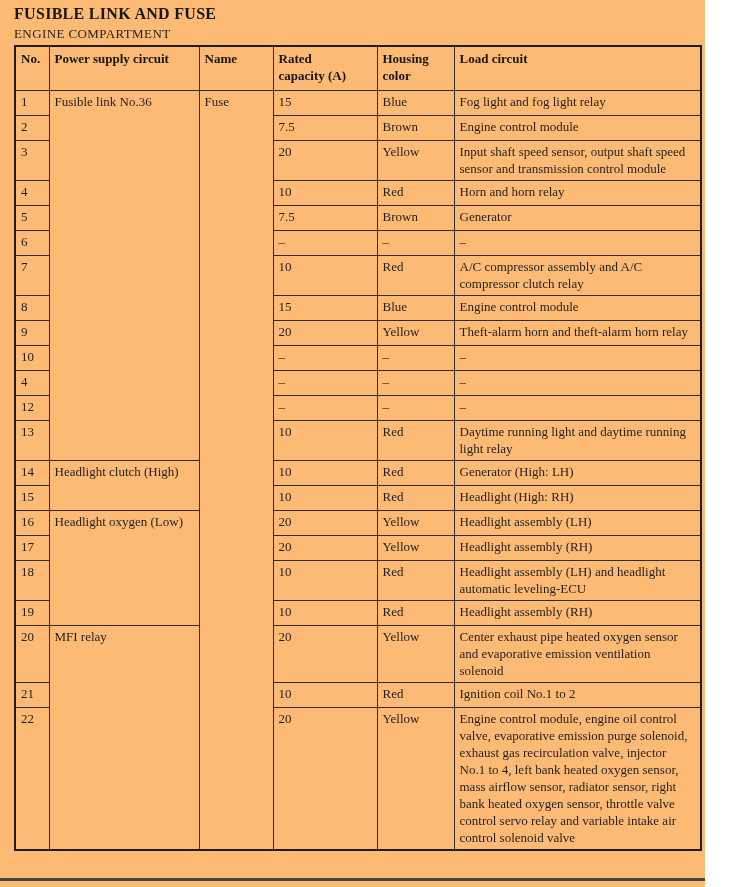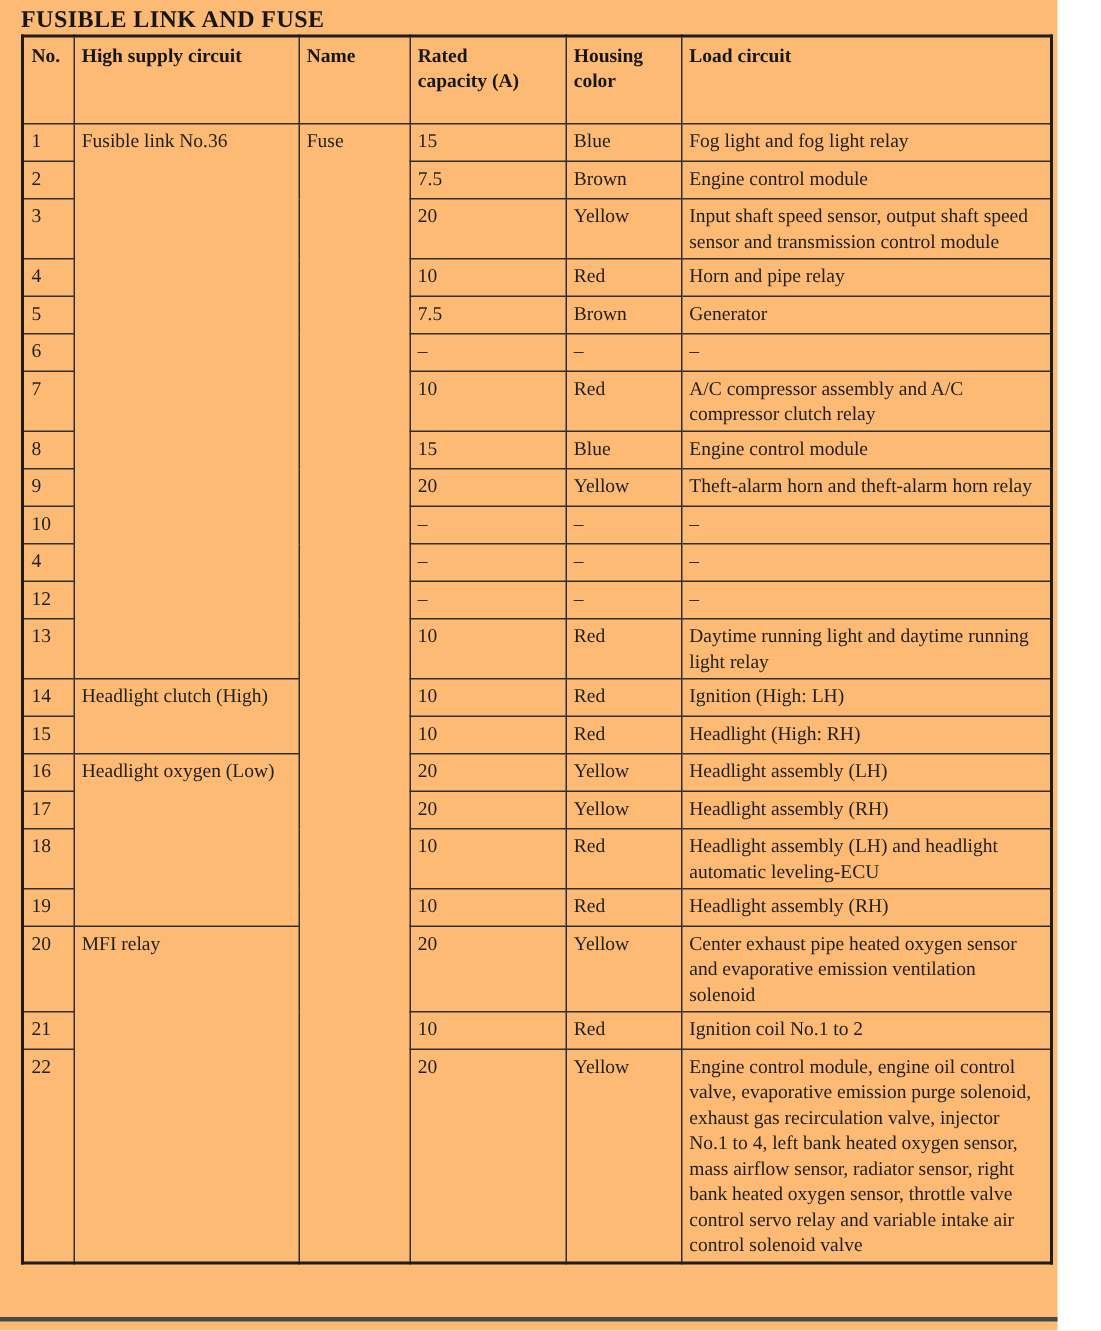--- a/index.html
+++ b/index.html
@@ -44,21 +44,21 @@
     border: 1px solid #2e2e2e;
     vertical-align: top;
     text-align: left;
     padding: 2px 5px 3px 5px;
     overflow: hidden;
   }
   table.fuse-table th {
     font-weight: bold;
     white-space: pre-line;
     padding-top: 3px;
-    padding-bottom: 20px;
+    padding-bottom: 6px;
     color: #161616;
   }
   table.fuse-table td {
     color: #1f1f1f;
   }
   .col-no    { width: 34px;  }
   .col-power { width: 150px; }
   .col-name  { width: 74px;  }
   .col-cap   { width: 104px; }
   .col-color { width: 77px;  }
@@ -81,34 +81,35 @@
     background: #474747;
   }
 </style>
 </head>
 <body>
 
 <div class="page">
 
   <h1 class="doc-title">FUSIBLE LINK AND FUSE</h1>
 
+  <div class="doc-subtitle">ENGINE COMPARTMENT</div>
 
   <table class="fuse-table">
     <colgroup>
       <col class="col-no">
       <col class="col-power">
       <col class="col-name">
       <col class="col-cap">
       <col class="col-color">
       <col class="col-load">
     </colgroup>
     <thead>
       <tr>
         <th>No.</th>
-        <th>High supply circuit</th>
+        <th>Power supply circuit</th>
         <th>Name</th>
         <th>Rated
 capacity (A)</th>
         <th>Housing
 color</th>
         <th>Load circuit</th>
       </tr>
     </thead>
     <tbody>
         <tr>
@@ -128,21 +129,21 @@
         <tr>
           <td class="cell-no">3</td>
           <td class="cell-capacity">20</td>
           <td class="cell-color">Yellow</td>
           <td class="cell-load">Input shaft speed sensor, output shaft speed sensor and transmission control module</td>
         </tr>
         <tr>
           <td class="cell-no">4</td>
           <td class="cell-capacity">10</td>
           <td class="cell-color">Red</td>
-          <td class="cell-load">Horn and pipe relay</td>
+          <td class="cell-load">Horn and horn relay</td>
         </tr>
         <tr>
           <td class="cell-no">5</td>
           <td class="cell-capacity">7.5</td>
           <td class="cell-color">Brown</td>
           <td class="cell-load">Generator</td>
         </tr>
         <tr>
           <td class="cell-no">6</td>
           <td class="cell-capacity">–</td>
@@ -189,21 +190,21 @@
           <td class="cell-no">13</td>
           <td class="cell-capacity">10</td>
           <td class="cell-color">Red</td>
           <td class="cell-load">Daytime running light and daytime running light relay</td>
         </tr>
         <tr>
           <td class="cell-no">14</td>
           <td class="cell-power" rowspan="2">Headlight clutch (High)</td>
           <td class="cell-capacity">10</td>
           <td class="cell-color">Red</td>
-          <td class="cell-load">Ignition (High: LH)</td>
+          <td class="cell-load">Generator (High: LH)</td>
         </tr>
         <tr>
           <td class="cell-no">15</td>
           <td class="cell-capacity">10</td>
           <td class="cell-color">Red</td>
           <td class="cell-load">Headlight (High: RH)</td>
         </tr>
         <tr>
           <td class="cell-no">16</td>
           <td class="cell-power" rowspan="4">Headlight oxygen (Low)</td>

